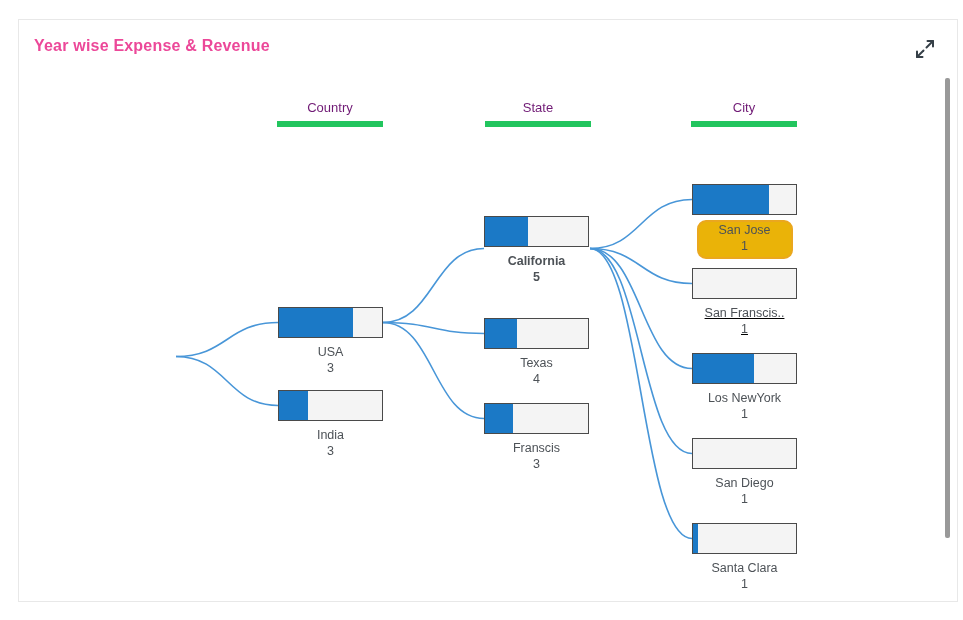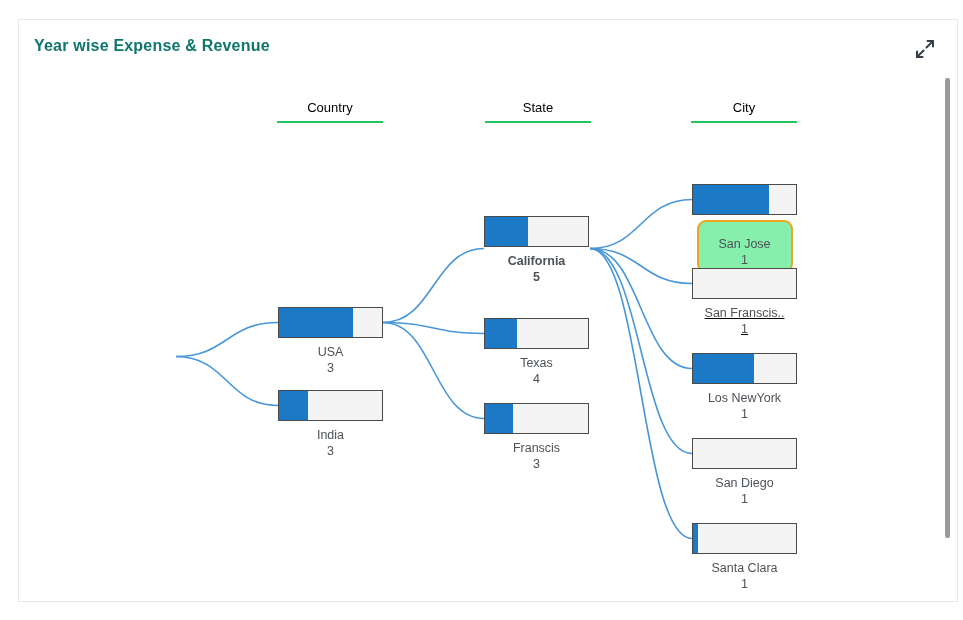--- a/index.html
+++ b/index.html
@@ -12,53 +12,53 @@
   .card {
     position: absolute; left: 18px; top: 19px;
     width: 940px; height: 583px;
     background: #ffffff;
     border: 1px solid #e8e8e8;
     box-sizing: border-box;
   }
   .card-title {
     position: absolute; left: 15px; top: 17px;
     font-size: 16px; font-weight: 600;
-    color: #0f766e; letter-spacing: 0.2px;
+    color: #ec4899; letter-spacing: 0.2px;
   }
   .expand-btn {
     position: absolute; left: 893px; top: 16px;
     width: 26px; height: 26px;
     cursor: pointer; background: transparent; border: none; padding: 2px;
   }
   .col-header {
     position: absolute; top: 80px; width: 106px; height: 21px;
-    text-align: center; font-size: 13px; color: #000000;
-    border-bottom: 2px solid #22c55e;
+    text-align: center; font-size: 13px; color: #701a75;
+    border-bottom: 6px solid #22c55e;
     box-sizing: content-box;
   }
   .links-svg { position: absolute; left: 0; top: 0; width: 940px; height: 583px; }
   .links-svg path { fill: none; stroke: #4896d8; stroke-width: 1.6; }
   .node { position: absolute; width: 105px; text-align: center; cursor: pointer; }
   .bar {
     width: 105px; height: 31px;
     box-sizing: border-box;
     border: 1.5px solid #4a4a4a;
     background: #f4f4f4;
     overflow: hidden;
   }
   .bar-fill { height: 100%; background: #1b79c6; }
   .node-caption { margin-top: 6px; }
   .node-label, .node-value {
     font-size: 12.5px; line-height: 16px; color: #4d5257;
   }
   .selected-box {
     width: 92px; margin: 5px auto 0;
     border: 2px solid #eaa71e; border-radius: 9px;
-    padding: 14px 0 3px;
-    background: #86efac;
+    padding: 0 0 3px;
+    background: #eab308;
   }
   .selected-box .node-caption { margin-top: 0; }
   .scrollbar-thumb {
     position: absolute; left: 926px; top: 58px;
     width: 5px; height: 460px;
     background: #999999; border-radius: 2px;
     cursor: pointer;
   }
 </style>
 </head>

